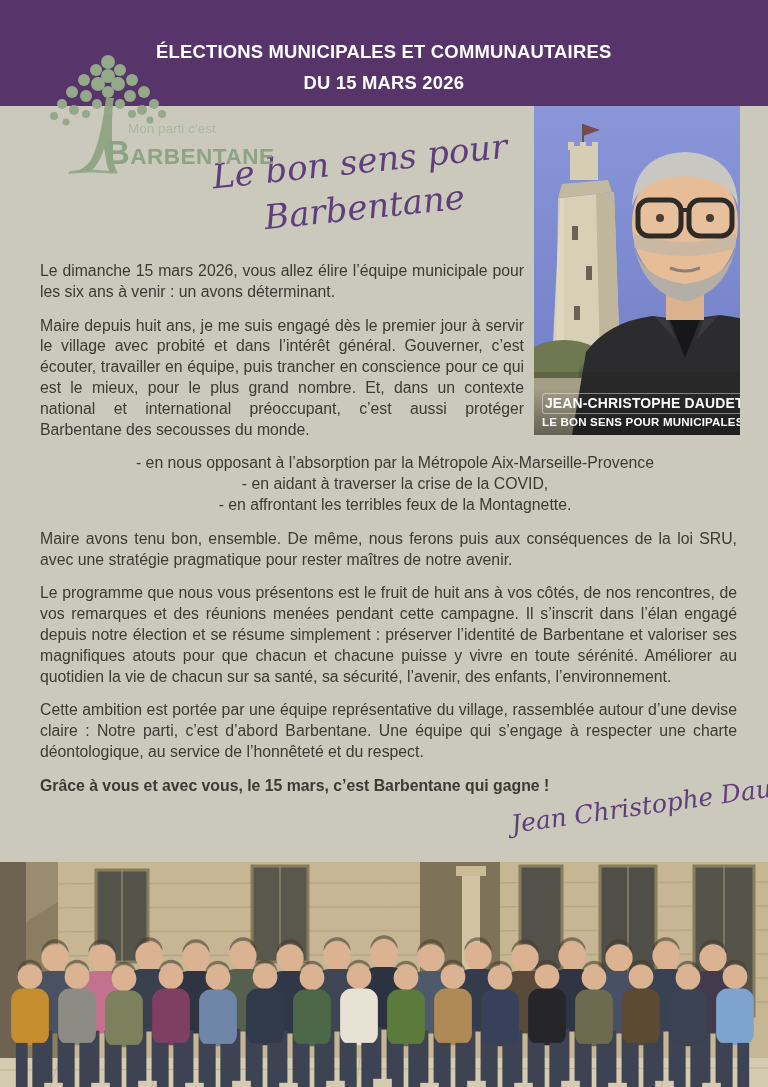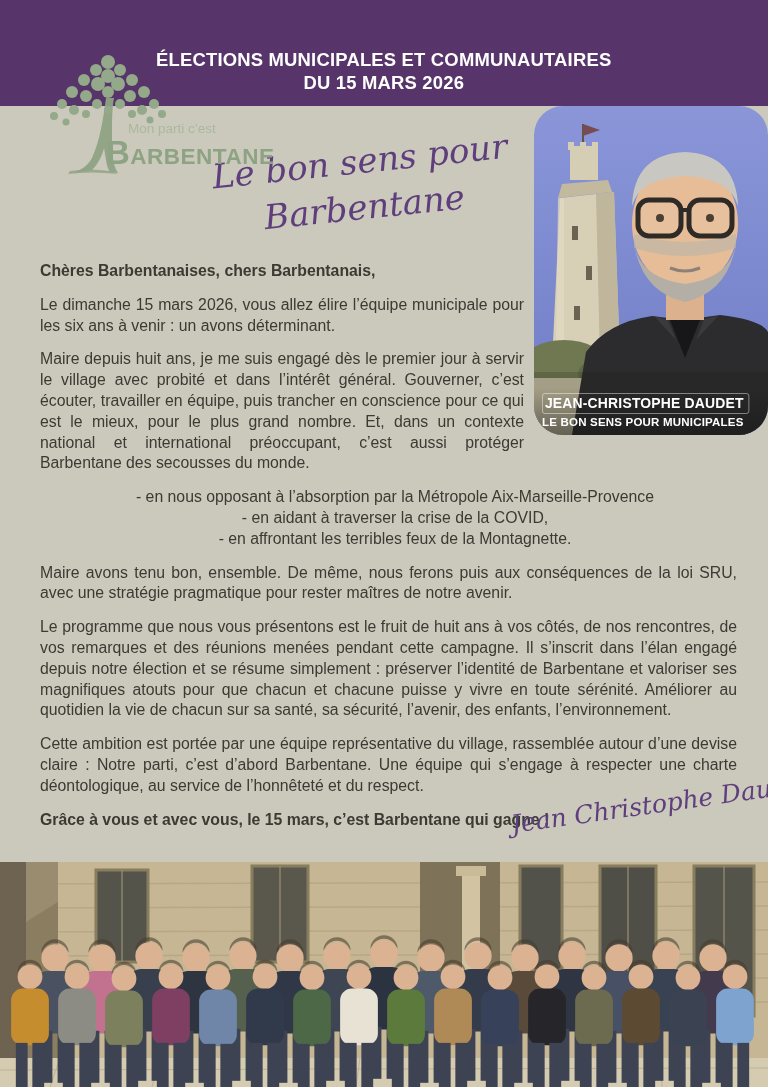--- a/index.html
+++ b/index.html
@@ -16,20 +16,21 @@
     position:relative;width:768px;height:1087px;margin:0 auto;
     background:var(--page_bg);overflow:hidden;
     font-family:"Liberation Sans",sans-serif;color:var(--text_dark);
   }
   
   .banner{
     position:absolute;left:0;top:0;width:768px;height:106px;
     background:var(--banner_purple);
     display:flex;flex-direction:column;justify-content:flex-end;align-items:center;
     padding-bottom:12px;
+    gap:8px;
   }
   .banner .line{
     color:#fff;font-weight:bold;font-size:19px;line-height:23px;
     letter-spacing:.2px;transform:scaleX(.97);white-space:nowrap;
   }
   
   .logo{position:absolute;left:40px;top:40px;width:250px;height:145px;z-index:4;}
   .logo svg{position:absolute;left:0;top:0;}
   .logo-text{position:absolute;left:66px;top:82px;width:170px;line-height:1;}
   .logo-tagline{font-size:13.5px;color:var(--logo_green_light);margin-left:22px;margin-bottom:0;}
@@ -42,22 +43,22 @@
   .script-title{
     position:absolute;left:212px;top:138px;width:300px;z-index:3;
     transform:rotate(-6deg);
     font-family:"DejaVu Serif",serif;font-style:italic;
     color:var(--script_purple);text-align:center;
   }
   .script-title .s1{font-size:34px;line-height:46px;display:block;}
   .script-title .s2{font-size:34px;line-height:46px;display:block;}
   
   .candidate{
-    position:absolute;left:534px;top:106px;width:234px;height:329px;
-    overflow:hidden;z-index:2;border-radius:29px;
+    position:absolute;left:534px;top:106px;width:206px;height:329px;
+    overflow:hidden;z-index:2;
   }
   .candidate svg{position:absolute;left:0;top:0;}
   .caption{
     position:absolute;left:0;bottom:0;width:100%;
     padding:5px 8px 7px 8px;
     background:linear-gradient(to bottom,rgba(20,20,20,0),rgba(20,20,20,.45));
   }
   .caption .cname{
     display:inline-block;color:#fff;font-weight:bold;font-size:14.5px;
     border:1px solid rgba(255,255,255,.45);border-radius:3px;padding:1px 5px 2px 2px;
@@ -196,21 +197,20 @@
       <rect x="0" y="266" width="234" height="63" fill="rgba(20,20,20,.18)"></rect>
     </svg>
     <div class="caption">
       <span class="cname">JEAN-CHRISTOPHE DAUDET</span>
       <span class="cslogan">LE BON SENS POUR MUNICIPALES</span>
     </div>
   </div>
 
   <div class="letter">
     <div class="narrow">
-      <p class="greeting">Chères Barbentanaises, chers Barbentanais,</p>
       <p><span>Le dimanche </span><span class="b">15 mars 2026</span><span>, vous allez élire l’équipe municipale pour les six ans à venir : </span><span class="b">un avons déterminant.</span></p>
       <p><span>Maire depuis huit ans, je me suis engagé dès le premier jour à servir le village </span><span class="b">avec probité</span><span> et dans </span><span class="b">l’intérêt général</span><span>. Gouverner, c’est </span><span class="b">écouter, travailler en équipe</span><span>, puis </span><span class="b">trancher en conscience</span><span> pour ce qui est le mieux, pour le plus grand nombre. Et, dans un contexte national et international préoccupant, c’est aussi </span><span class="b">protéger Barbentane</span><span> des secousses du monde.</span></p>
     </div>
     <ul class="points">
       <li><span>- en nous opposant à l’absorption par la </span><span class="b">Métropole Aix-Marseille-Provence</span></li>
       <li><span>- en aidant à traverser la crise de la </span><span class="b">COVID</span><span>,</span></li>
       <li><span>- en affrontant les </span><span class="b">terribles feux de la Montagnette</span><span>.</span></li>
     </ul>
     <p><span class="b">Maire avons tenu bon, ensemble.</span><span> De même, nous ferons puis aux conséquences de </span><span class="b">la loi SRU</span><span>, avec </span><span class="b">une stratégie pragmatique</span><span> pour rester </span><span class="b">maîtres de notre avenir</span><span>.</span></p>
     <p><span>Le programme que nous vous présentons est </span><span class="b">le fruit de huit ans à vos côtés</span><span>, de nos rencontres, de vos remarques et des réunions menées pendant cette campagne. Il s’inscrit dans l’élan engagé depuis notre élection et se résume simplement : </span><span class="b">préserver l’identité de Barbentane</span><span> et </span><span class="b">valoriser ses magnifiques atouts pour que chacun et chacune puisse y vivre en toute sérénité. Améliorer au quotidien la vie de chacun sur sa santé, sa sécurité, l’avenir, des enfants, l’environnement.</span></p>

